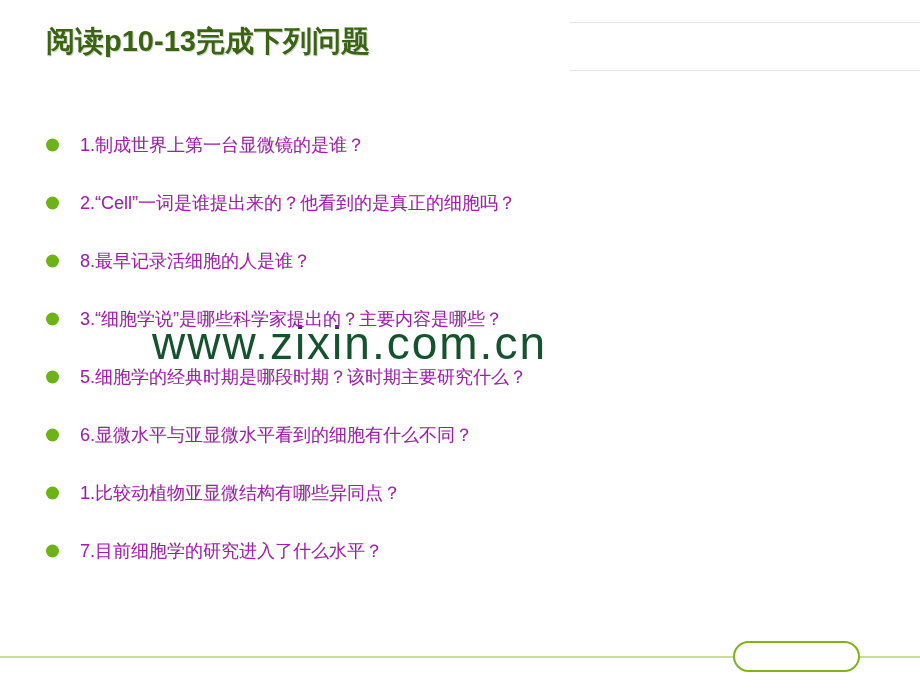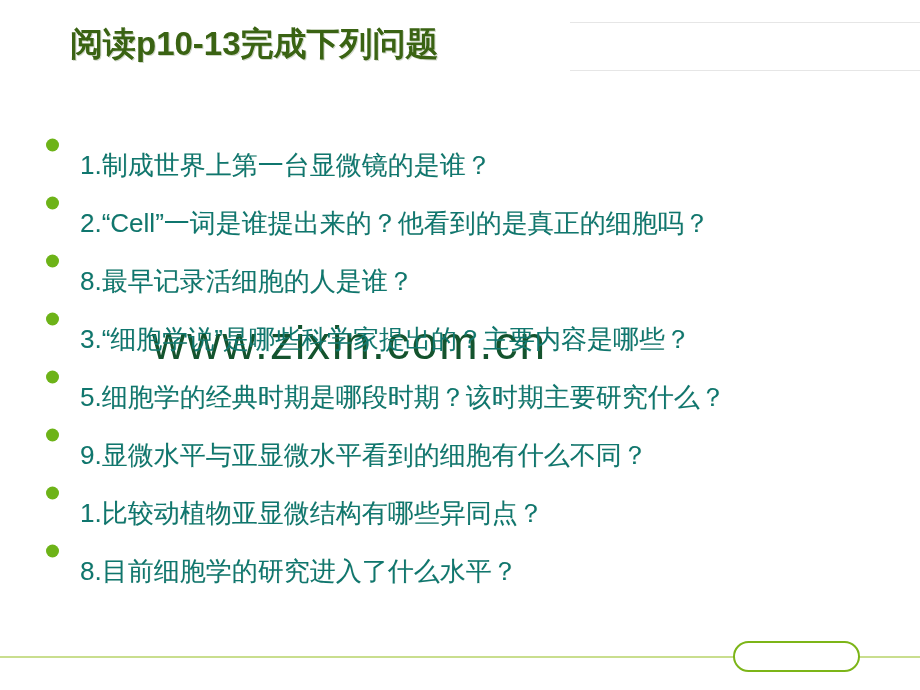--- a/index.html
+++ b/index.html
@@ -33,28 +33,27 @@
     background: #e6e6e6;
   }
   .deco-rule-top    { top: 22px; }
   .deco-rule-bottom { top: 70px; }
 
   
   .title {
     position: absolute;
     left: 46px;
     top: 24px;
-    font-size: 33px;
+    font-size: 29px;
     font-weight: bold;
     color: #3a6313;
     letter-spacing: 0px;
     line-height: 1.2;
     white-space: nowrap;
     text-shadow: 1px 1px 0 rgba(120,140,100,0.35);
-    margin-left: 24px;
   }
 
   
   .watermark {
     position: absolute;
     left: 152px;
     top: 316px;
     font-size: 46px;
     color: #14532d;
     letter-spacing: 2px;
@@ -87,26 +86,25 @@
     height: 13px;
     border-radius: 50%;
     background: #6db318;
     flex: none;
   }
   .bullet-text {
     position: absolute;
     left: 80px;
     top: 50%;
     transform: translateY(-50%);
-    font-size: 26px;
-    color: #0f766e;
+    font-size: 18px;
+    color: #a21caf;
     white-space: nowrap;
     line-height: 1.25;
     text-shadow: 0.5px 0.5px 0 rgba(130,150,110,0.25);
-    margin-top: 20px;
   }
 
   
   .bottom-line {
     position: absolute;
     left: 0;
     top: 656px;
     width: 920px;
     height: 2px;
     background: #c9de8e;
@@ -159,31 +157,31 @@
       <span class="bullet-text">3.“细胞学说”是哪些科学家提出的？主要内容是哪些？</span>
     </div>
 
     <div class="bullet-item">
       <span class="bullet-dot"></span>
       <span class="bullet-text">5.细胞学的经典时期是哪段时期？该时期主要研究什么？</span>
     </div>
 
     <div class="bullet-item">
       <span class="bullet-dot"></span>
-      <span class="bullet-text">9.显微水平与亚显微水平看到的细胞有什么不同？</span>
+      <span class="bullet-text">6.显微水平与亚显微水平看到的细胞有什么不同？</span>
     </div>
 
     <div class="bullet-item">
       <span class="bullet-dot"></span>
       <span class="bullet-text">1.比较动植物亚显微结构有哪些异同点？</span>
     </div>
 
     <div class="bullet-item">
       <span class="bullet-dot"></span>
-      <span class="bullet-text">8.目前细胞学的研究进入了什么水平？</span>
+      <span class="bullet-text">7.目前细胞学的研究进入了什么水平？</span>
     </div>
 
   </div>
 
   <div class="bottom-line"></div>
   <div class="bottom-pill"></div>
 
 </div>
 
 </body></html>

